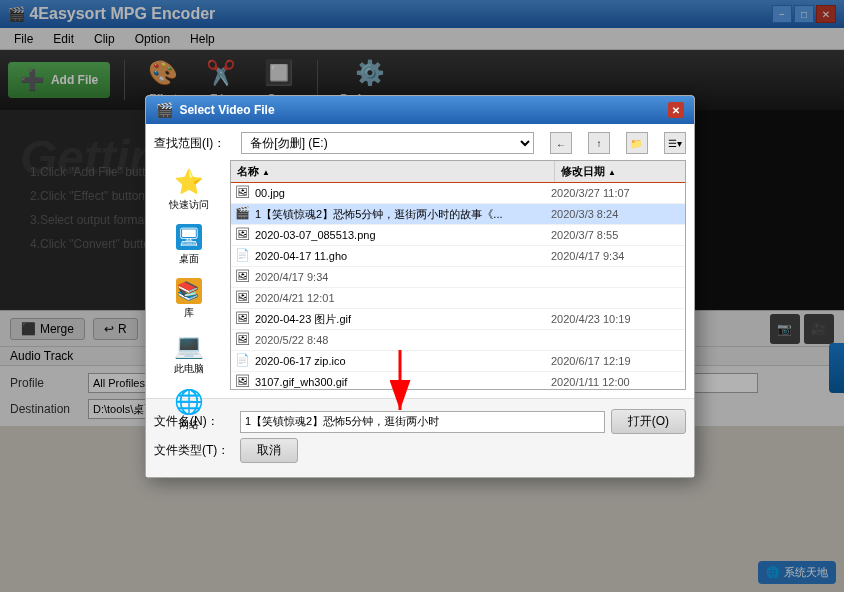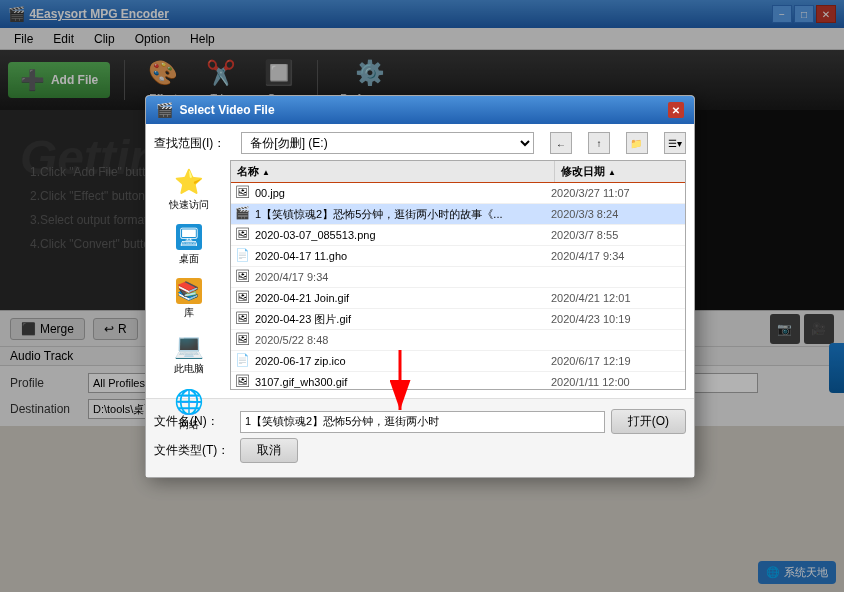--- a/index.html
+++ b/index.html
@@ -8,21 +8,21 @@
     
     .title-bar {
       background: linear-gradient(to bottom, #4a90d9, #2060b0);
       color: white;
       height: 28px;
       display: flex;
       align-items: center;
       padding: 0 8px;
       user-select: none;
     }
-    .title-bar-text { flex: 1; font-size: 12px; font-weight: bold; text-decoration: underline; }
+    .title-bar-text { flex: 1; font-size: 16px; font-weight: bold; }
     .title-bar-buttons { display: flex; gap: 2px; }
     .title-btn {
       width: 20px; height: 18px; display: flex; align-items: center; justify-content: center;
       background: #5a9ee8; border: 1px solid #3070c0; color: white; font-size: 10px; cursor: pointer;
     }
     .title-btn.close { background: #c0392b; border-color: #a0291b; }
 
     
     .menu-bar {
       background: #f0f0f0;
@@ -409,21 +409,20 @@
       <span class="file-row-icon">📄</span>
       <span class="file-row-name">2020-04-17 11.gho</span>
       <span class="file-row-date">2020/4/17 9:34</span>
     </div>
               <div class="file-row">
       <span class="file-row-icon">🖼</span>
       <span class="file-row-date">2020/4/17 9:34</span>
     </div>
               <div class="file-row">
       <span class="file-row-icon">🖼</span>
-      <span class="file-row-name">2020-04-21 Join.gif</span>
       <span class="file-row-date">2020/4/21 12:01</span>
     </div>
               <div class="file-row">
       <span class="file-row-icon">🖼</span>
       <span class="file-row-name">2020-04-23 图片.gif</span>
       <span class="file-row-date">2020/4/23 10:19</span>
     </div>
               <div class="file-row">
       <span class="file-row-icon">🖼</span>
       <span class="file-row-date">2020/5/22 8:48</span>

